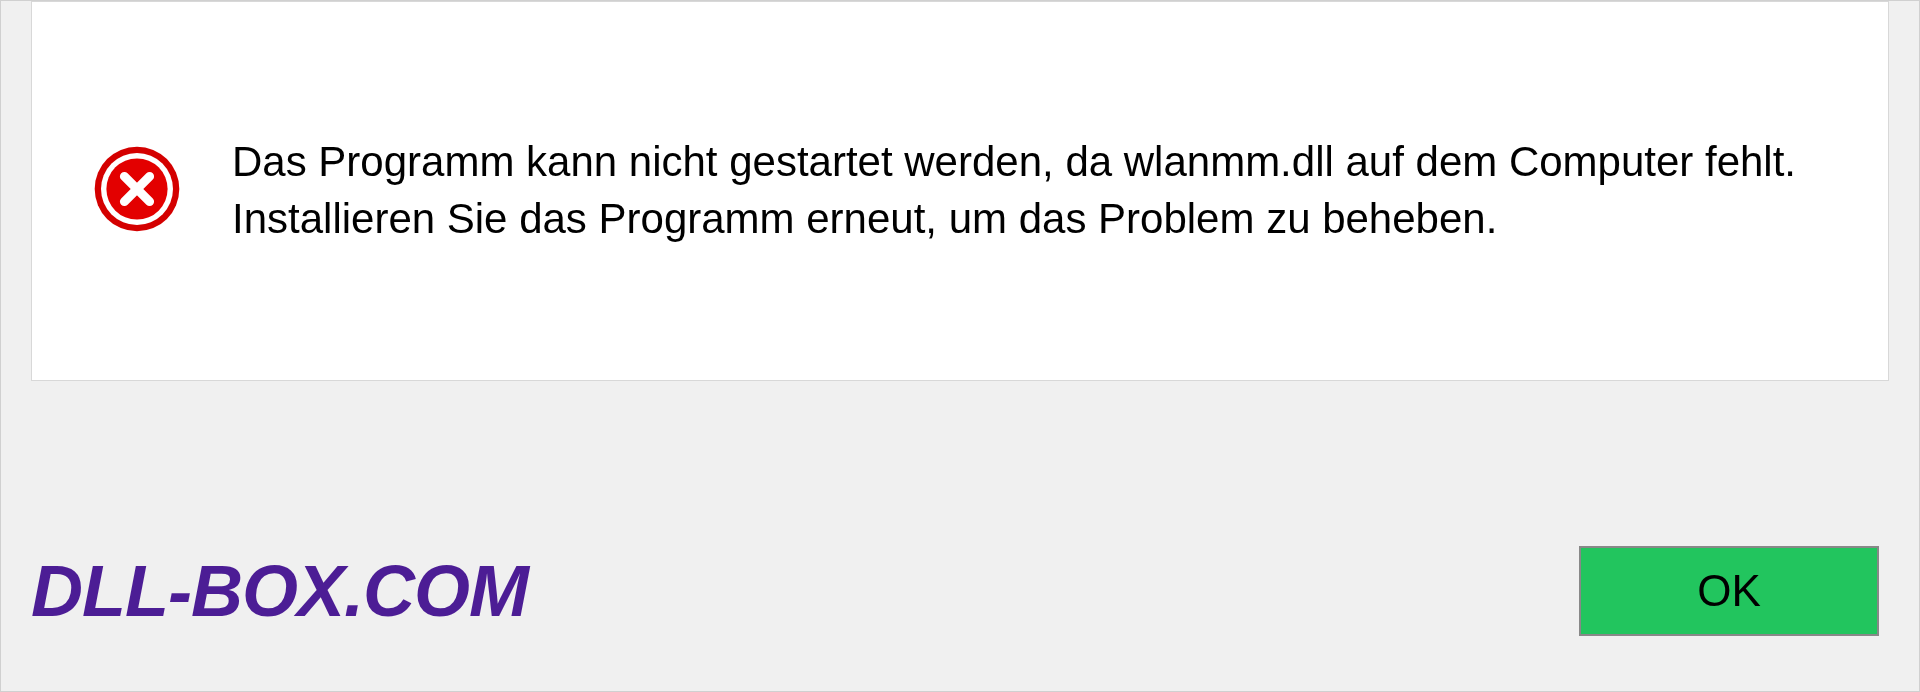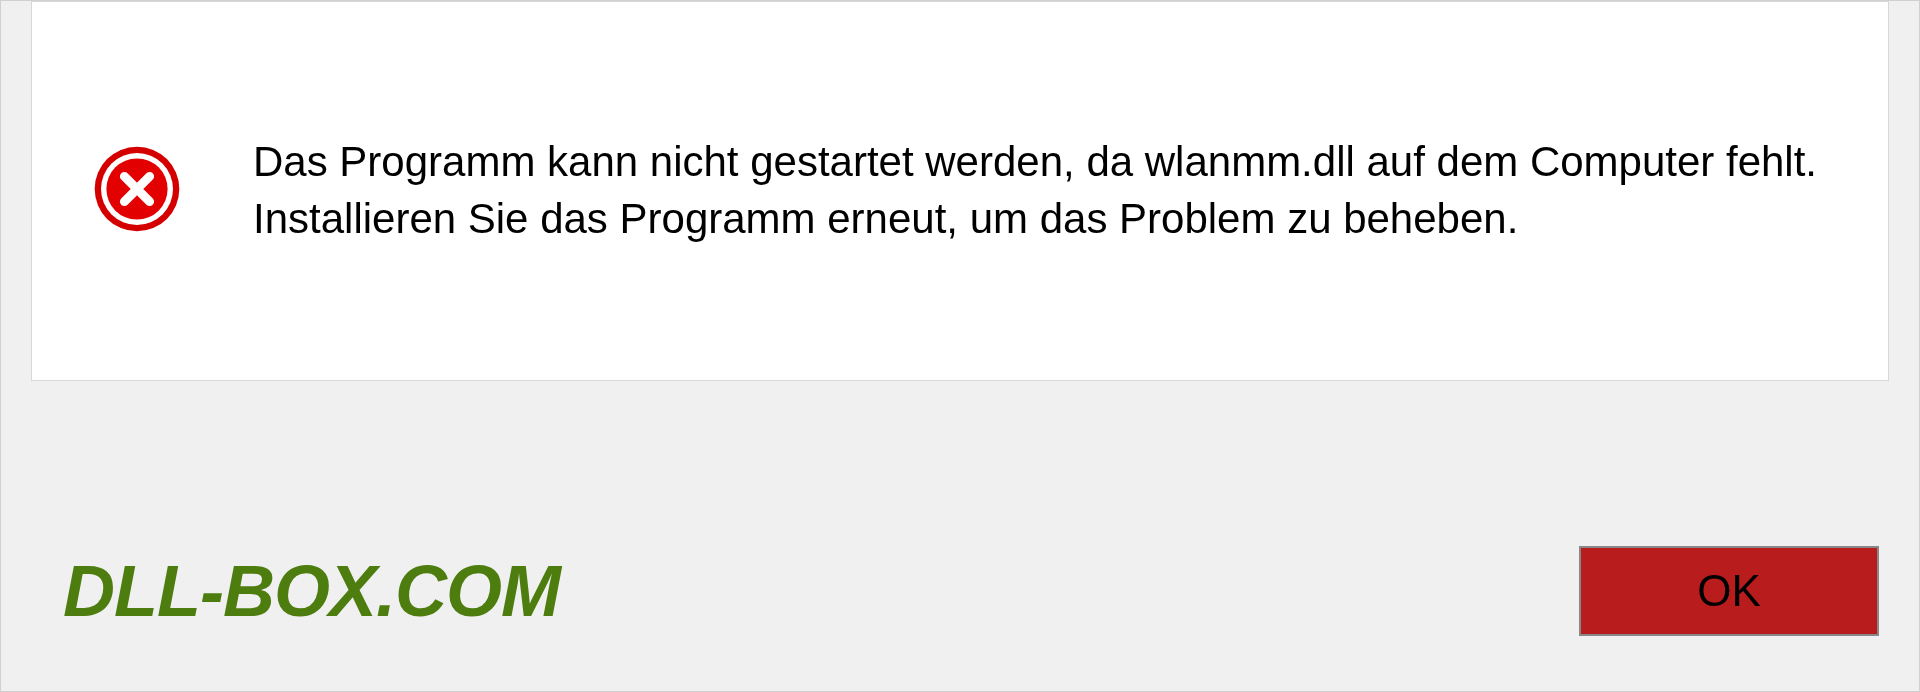--- a/index.html
+++ b/index.html
@@ -51,21 +51,20 @@
       height: 40px;
     }
     .content-panel {
       margin: 0 30px;
       background: #ffffff;
       border: 1px solid #d8d8d8;
       height: 380px;
       display: flex;
       align-items: center;
       padding: 0 60px;
-      gap: 21px;
     }
     .error-icon {
       flex-shrink: 0;
       margin-right: 50px;
     }
     .error-icon svg {
       width: 90px;
       height: 90px;
     }
     .message {
@@ -82,29 +81,28 @@
       height: 180px;
       display: flex;
       align-items: center;
       justify-content: space-between;
       padding: 0 40px 20px 30px;
     }
     .watermark {
       font-size: 72px;
       font-weight: 900;
       font-style: italic;
-      color: #4d7c0f;
+      color: #4c1d95;
       letter-spacing: -1px;
       font-family: Arial, sans-serif;
-      margin-left: 32px;
     }
     .ok-btn {
       width: 300px;
       height: 90px;
-      background: #b91c1c;
+      background: #22c55e;
       border: 2px solid #888;
       font-size: 44px;
       font-weight: 400;
       color: #000;
       cursor: pointer;
       display: flex;
       align-items: center;
       justify-content: center;
       font-family: inherit;
     }

